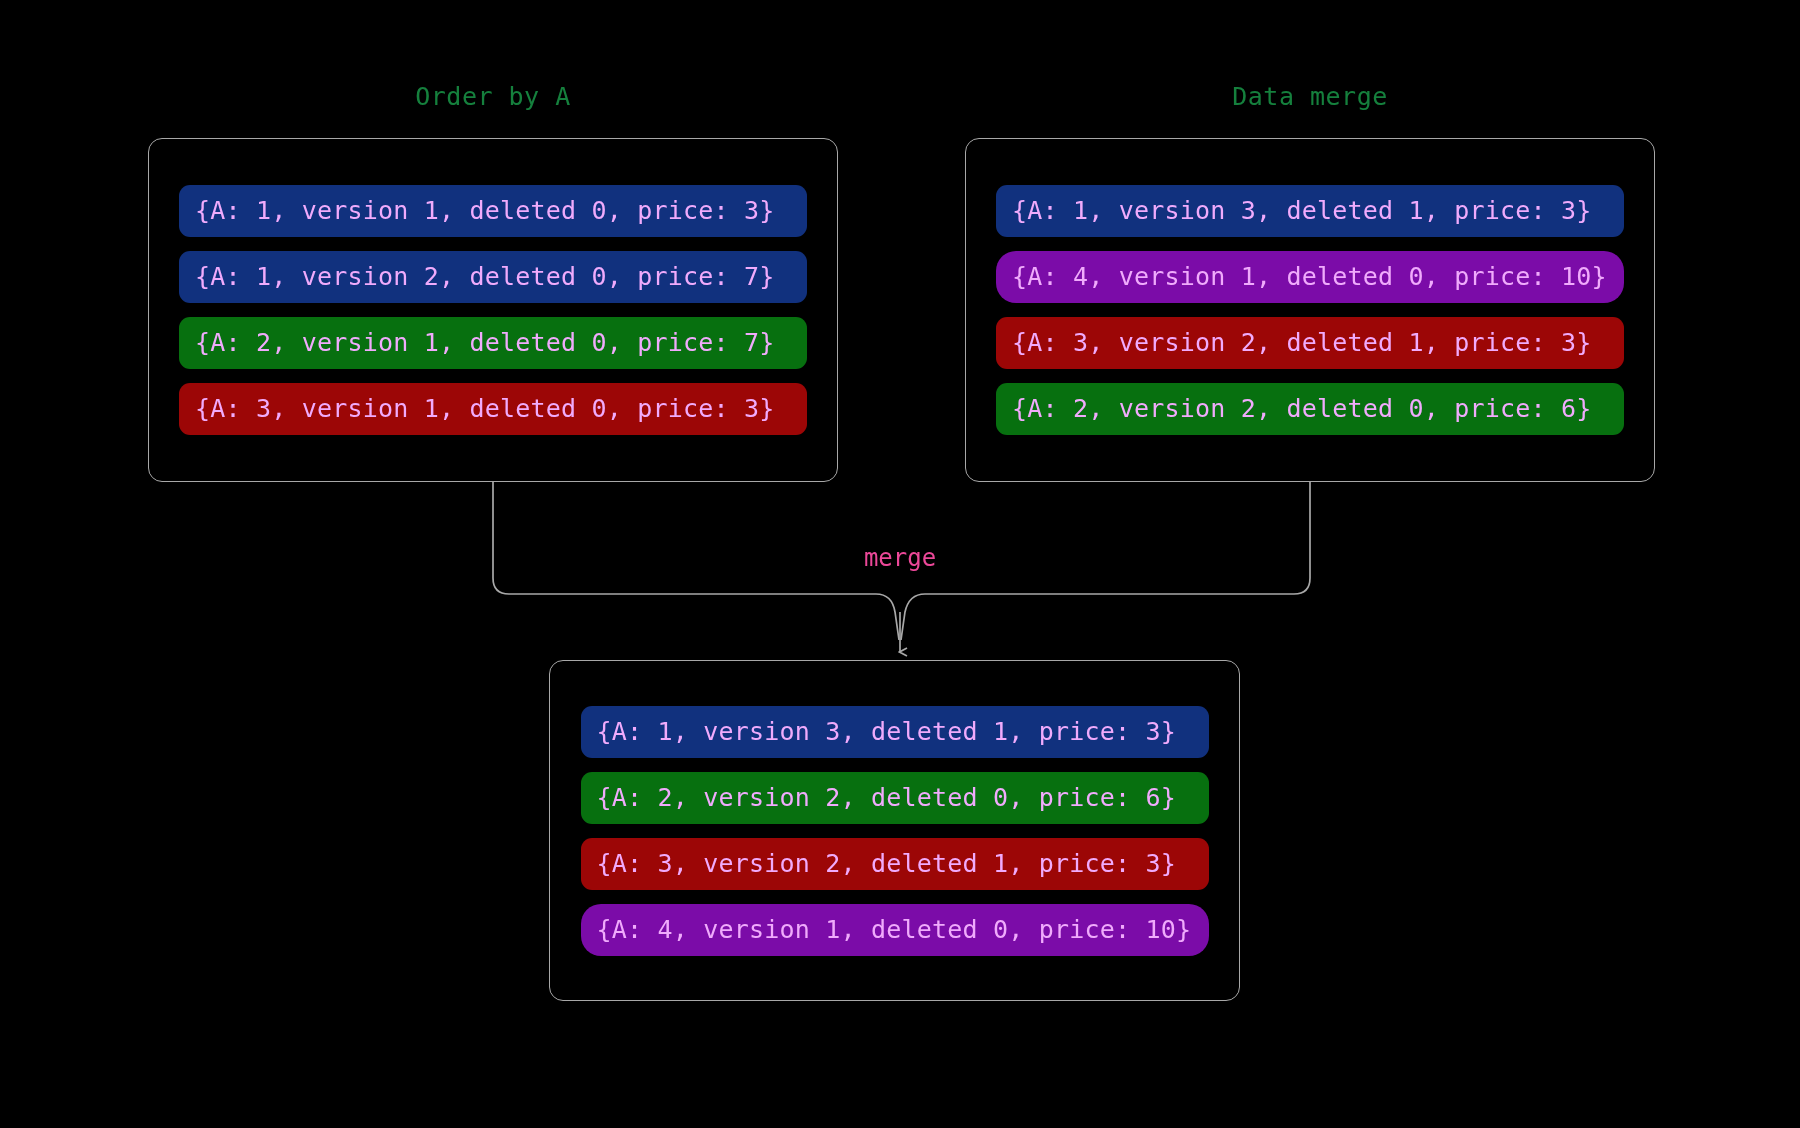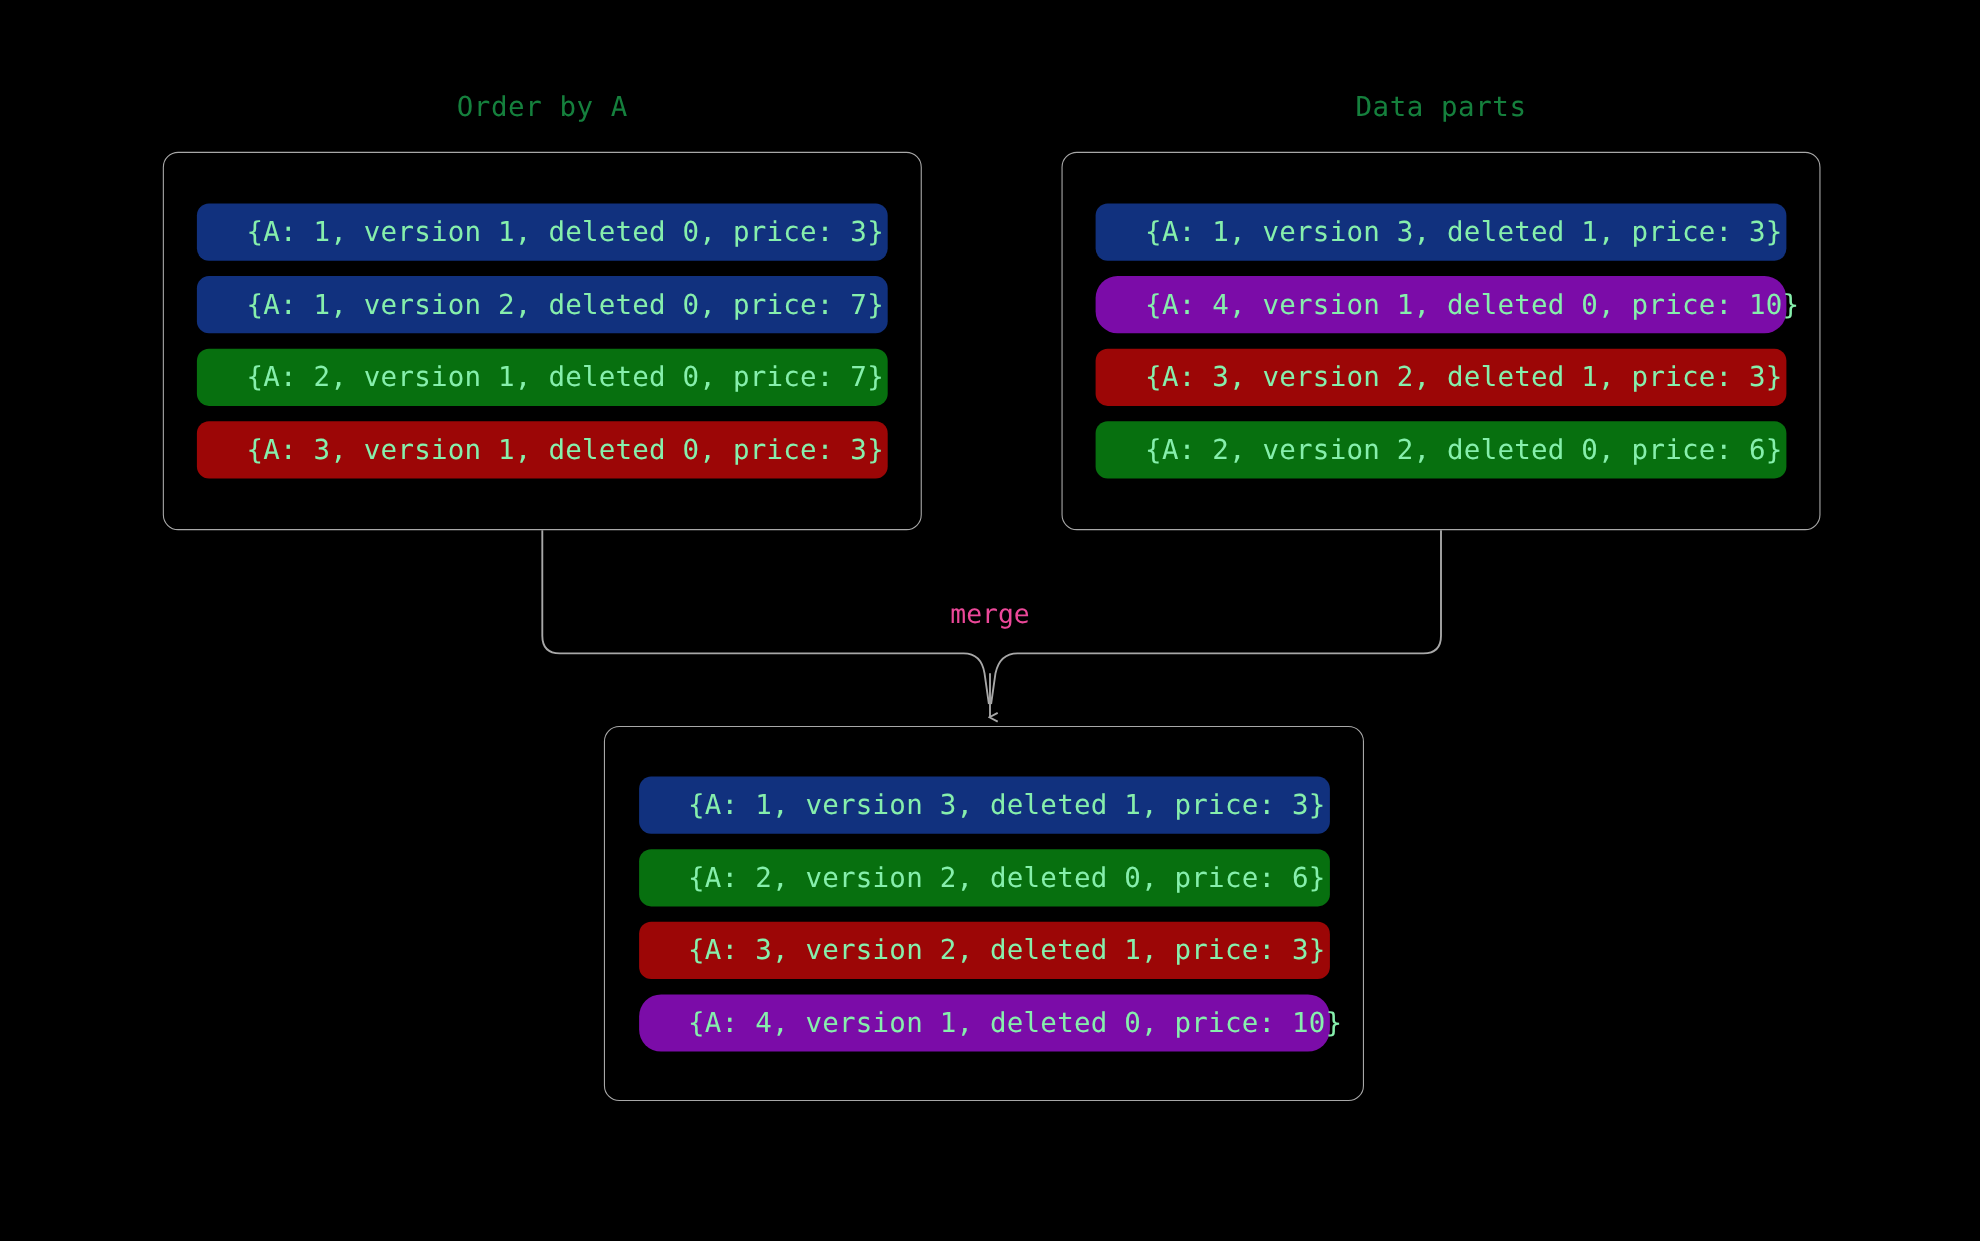--- a/index.html
+++ b/index.html
@@ -59,23 +59,23 @@
   }
 
   
   .record {
     height: 52px;
     line-height: 52px;
     border-radius: 11px;
     font-size: 25px;
     white-space: nowrap;
     box-sizing: border-box;
-    padding-left: 45px;
+    padding-left: 16px;
     letter-spacing: 0.2px;
-    color: #86efac;
+    color: #f0abfc;
     font-family: "DejaVu Sans Mono", "Liberation Mono", monospace;
   }
   #panel-order  .record { width: 628px; }
   #panel-parts  .record { width: 628px; }
   #panel-merged .record { width: 628px; }
 
   .c-blue   { background: #11317e; }
   .c-green  { background: #07700f; }
   .c-red    { background: #9c0606; }
   .c-purple { background: #7b0ca8; border-radius: 20px; }
@@ -126,21 +126,21 @@
              Q 1310 594 1294 594
              L 925 594
              Q 909 594 905 612
              L 901 640" fill="none" stroke="#a8a8a8" stroke-width="1.7"></path>
 
     <path d="M 900 612 L 900 652" fill="none" stroke="#a8a8a8" stroke-width="1.7" marker-end="url(#arrowhead)"></path>
   </svg>
 
   <div id="title-order" class="panel-title">Order by A</div>
 
-  <div id="title-parts" class="panel-title">Data parts</div>
+  <div id="title-parts" class="panel-title">Data merge</div>
 
   <div id="panel-order" class="panel">
     <div class="rows">
       <div class="record c-blue">{A: 1, version 1, deleted 0, price: 3}</div>
       <div class="record c-blue">{A: 1, version 2, deleted 0, price: 7}</div>
       <div class="record c-green">{A: 2, version 1, deleted 0, price: 7}</div>
       <div class="record c-red">{A: 3, version 1, deleted 0, price: 3}</div>
     </div>
   </div>
 

